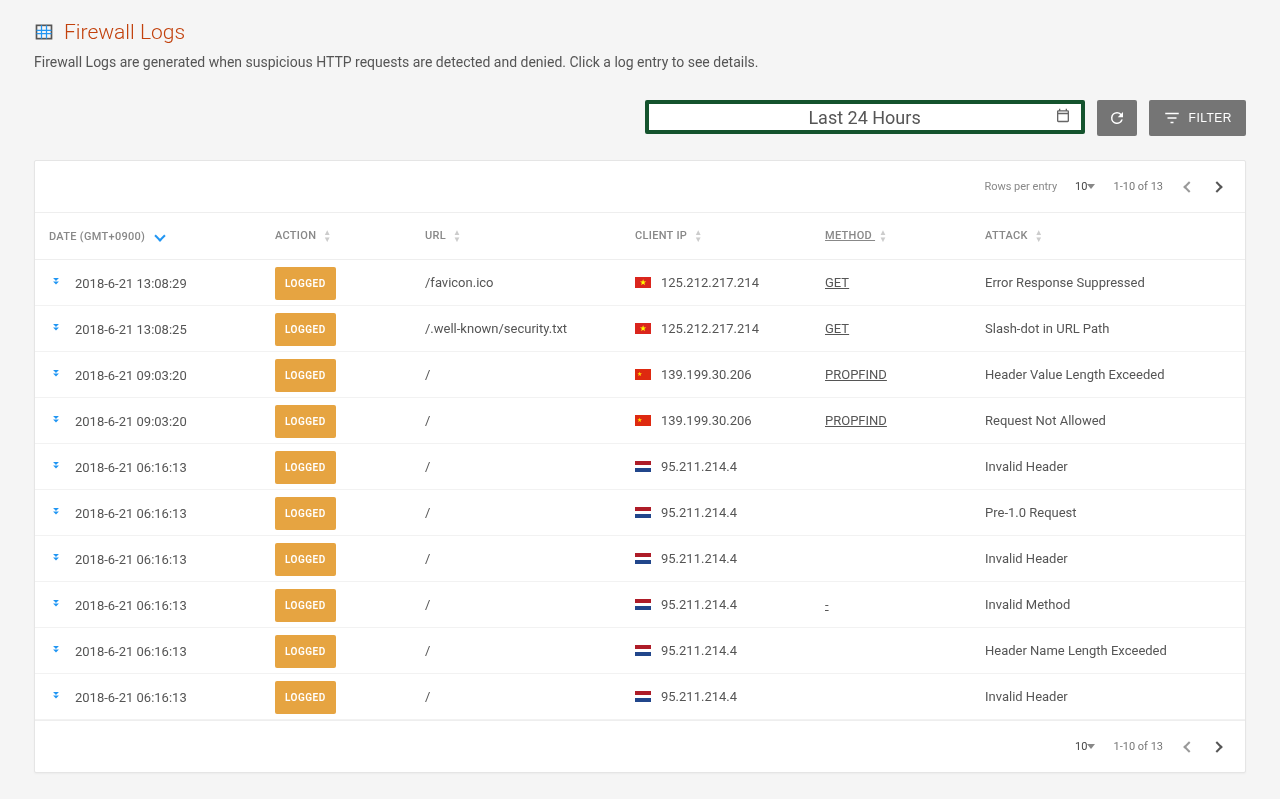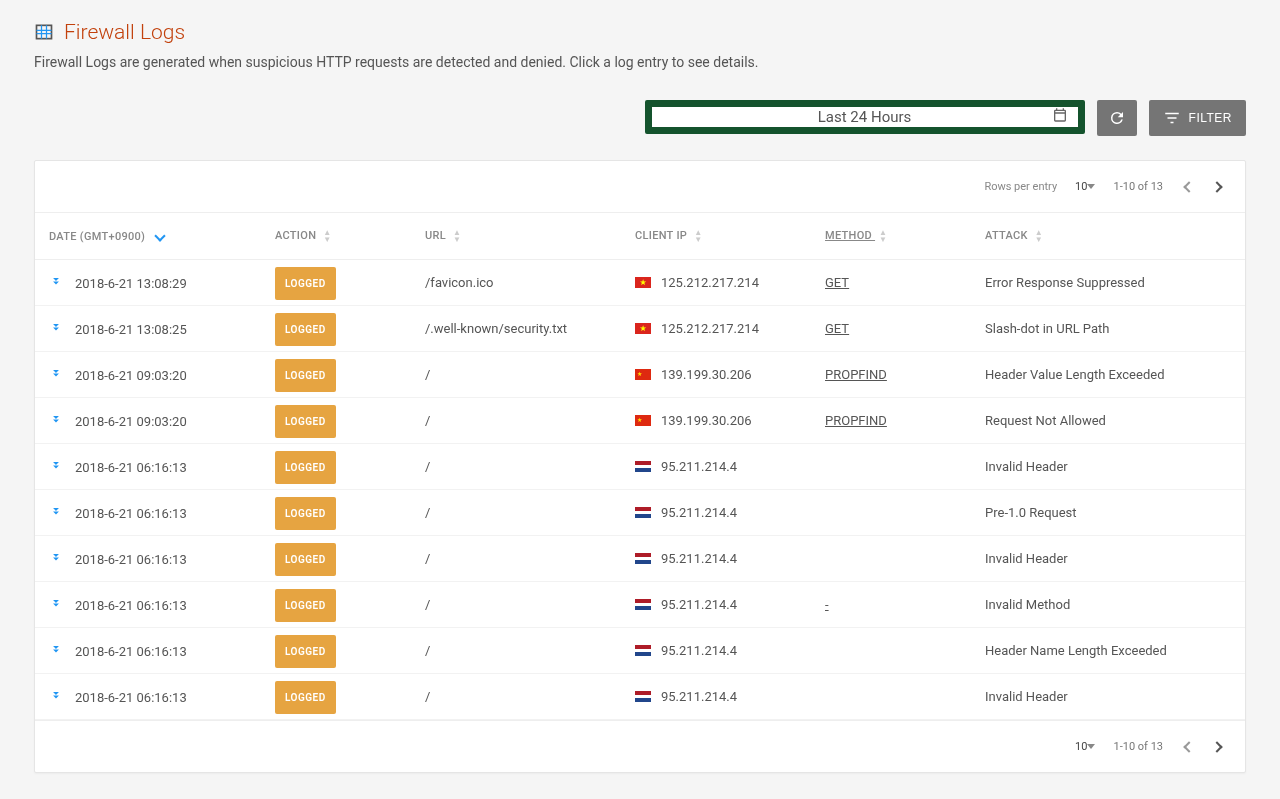--- a/index.html
+++ b/index.html
@@ -10,23 +10,23 @@
     font-size: 13px;
     padding: 20px 34px 30px 34px;
     width: 1280px;
   }
   .header { display: flex; align-items: center; gap: 10px; margin-bottom: 10px; }
   .header-icon { width: 20px; height: 20px; color: #555; }
   h1 { font-size: 21px; font-weight: 300; color: #c2410c; }
   .subtitle { color: #555; font-size: 14px; margin-bottom: 30px; }
   .toolbar { display: flex; justify-content: flex-end; gap: 12px; margin-bottom: 24px; align-items: stretch; }
   .date-range {
-    background: #fff; border: 7px solid #14532d; border-radius: 2px;
+    background: #fff; border: 4px solid #14532d; border-radius: 2px;
     width: 440px; height: 34px; display: flex; align-items: center; justify-content: center;
-    position: relative; font-size: 15px; color: #555;
+    position: relative; font-size: 18px; color: #555;
   }
   .date-range .cal-icon { position: absolute; right: 10px; top: 50%; transform: translateY(-50%); color: #666; }
   .btn {
     background: #757575; color: #fff; border: none; height: 36px; min-width: 40px;
     display: flex; align-items: center; justify-content: center; gap: 8px;
     border-radius: 2px; cursor: pointer; font-size: 12px; letter-spacing: .5px;
     padding: 0 14px;
   }
   .btn.icon-only { width: 40px; padding: 0; }
   .btn svg { width: 18px; height: 18px; fill: #fff; }

